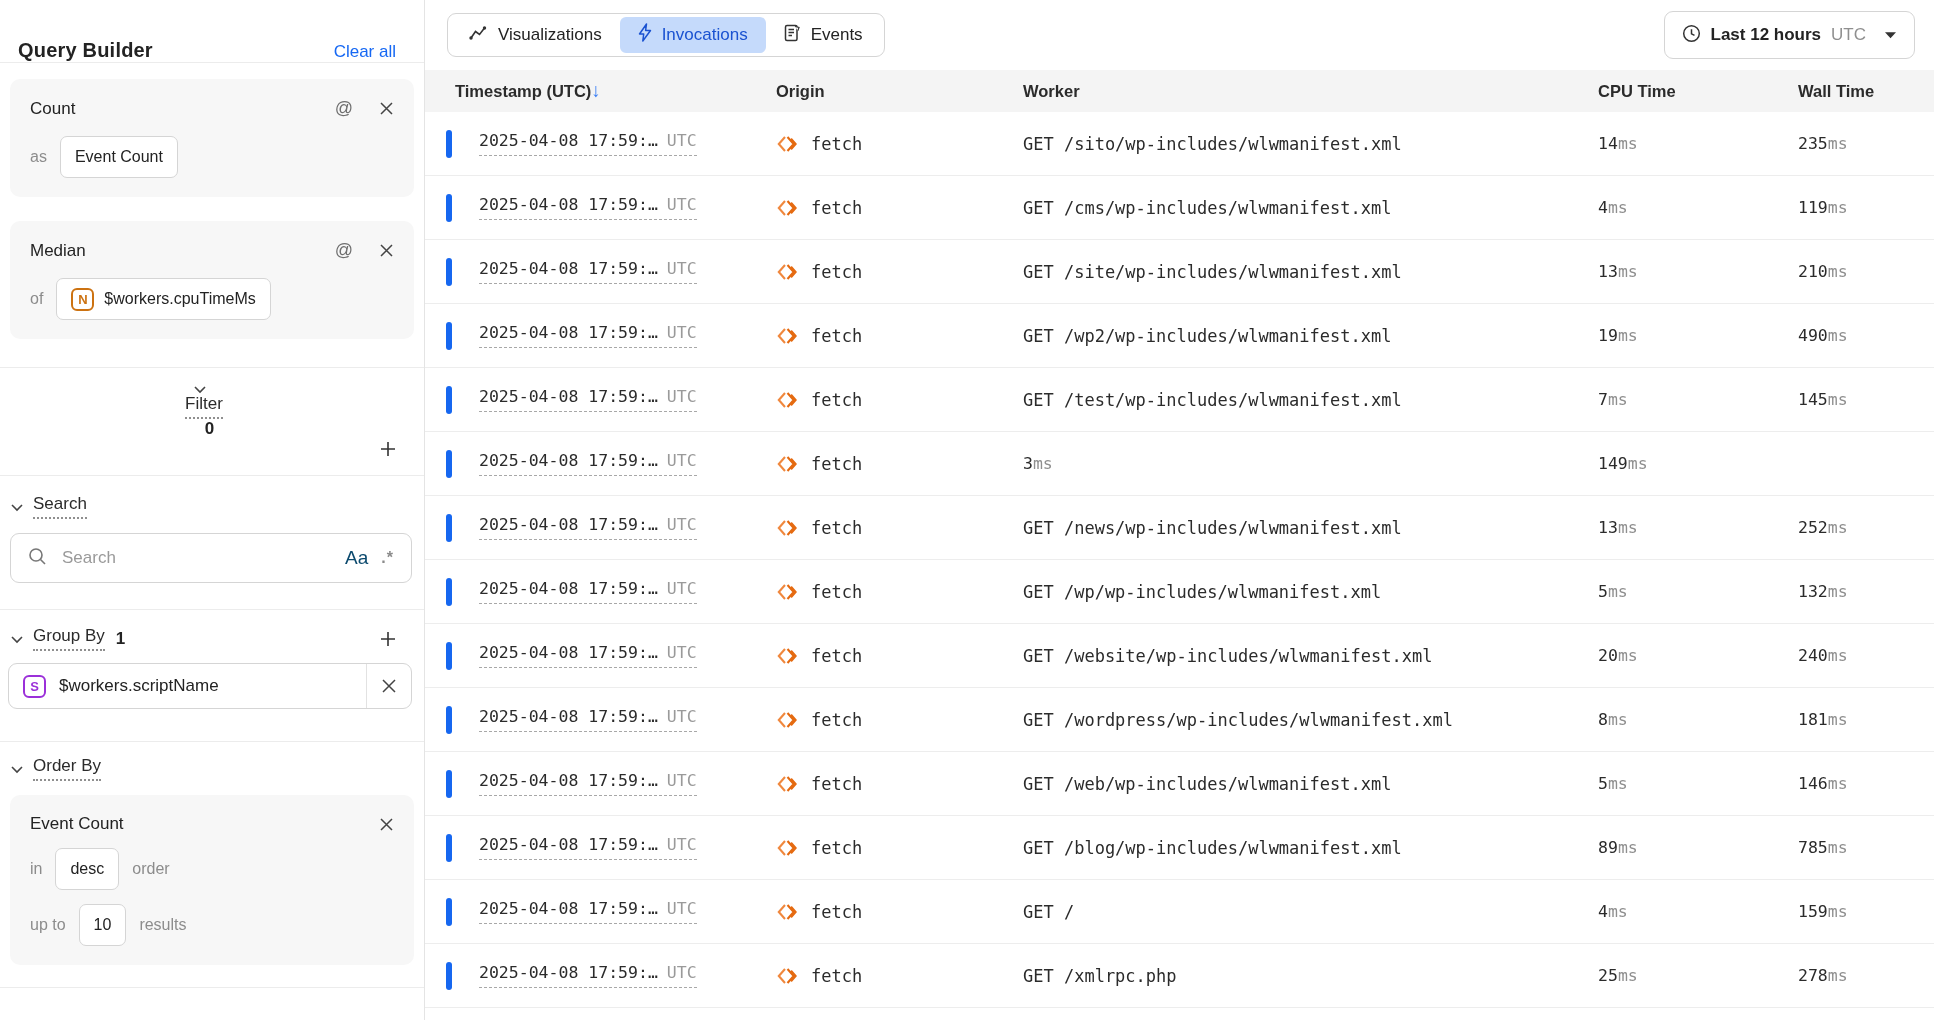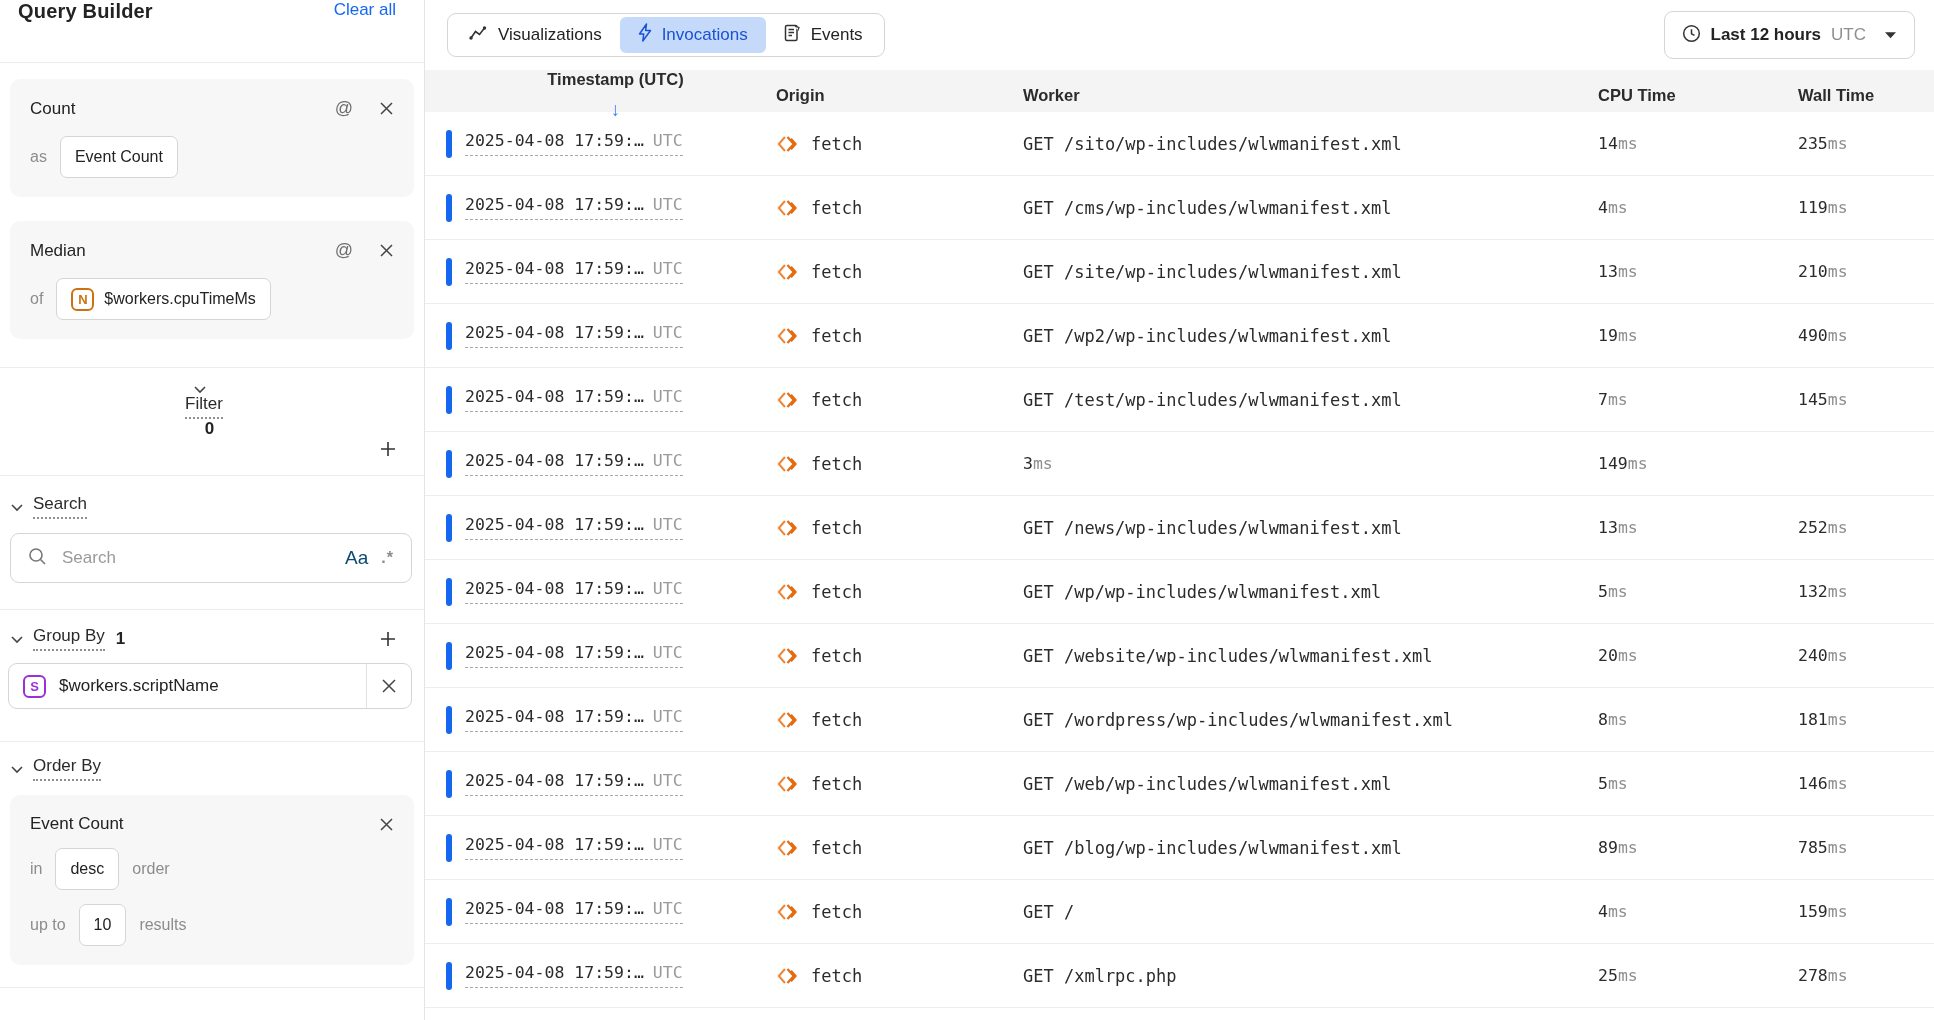--- a/index.html
+++ b/index.html
@@ -6,21 +6,21 @@
   html,body { margin:0; padding:0; }
   body {
     width:1934px; height:1020px; overflow:hidden;
     font-family:"Liberation Sans", sans-serif;
     color:#232323; background:#fff; display:flex;
   }
   .mono { font-family:"DejaVu Sans Mono", monospace; }
 
   
   .sidebar { width:425px; min-width:425px; border-right:1px solid #e4e4e4; display:flex; flex-direction:column; background:#fff; }
-  .sb-header { height:63px; min-height:63px; border-bottom:1px solid #ececec; display:flex; align-items:flex-start; justify-content:space-between; padding:0 28px 0 18px; }
+  .sb-header { height:63px; min-height:63px; border-bottom:1px solid #ececec; display:flex; align-items:flex-end; justify-content:space-between; padding:0 28px 0 18px; }
   .sb-title { font-size:20px; font-weight:bold; letter-spacing:.2px; }
   .clear-all { color:#1668F3; font-size:17px; cursor:pointer; }
 
   .section-row { display:flex; align-items:center; padding:0 26px 0 10px; }
   .chev { margin-right:9px; display:flex; }
   .sec-label { font-size:17px; color:#2b2b2b; border-bottom:2px dotted #8f8f8f; padding-bottom:3px; }
   .sec-count { font-weight:bold; margin-left:11px; font-size:17px; }
   .plus-btn { margin-left:auto; display:flex; cursor:pointer; }
 
   .card { background:#f7f7f7; border-radius:10px; margin:0 10px; padding:19px 20px; }
@@ -57,25 +57,25 @@
   .toolbar { height:70px; min-height:70px; display:flex; align-items:center; padding:0 19px 0 22px; }
   .tabgroup { display:flex; align-items:center; border:1px solid #d5d5d5; border-radius:9px; padding:3px; height:44px; background:#fff; }
   .tab { display:flex; align-items:center; gap:10px; padding:0 18px; height:36px; border-radius:6px; font-size:17px; cursor:pointer; color:#232323; }
   .tab.active { background:#C5DAFB; color:#1A52D1; }
   .timebtn { margin-left:auto; display:flex; align-items:center; gap:10px; border:1px solid #d5d5d5; border-radius:9px; height:48px; padding:0 17px; cursor:pointer; }
   .timebtn .t-label { font-size:17px; font-weight:bold; }
   .timebtn .t-zone { font-size:17px; color:#8f8f8f; }
 
   .grid-cols { display:grid; grid-template-columns:330px 247px 575px 200px 1fr; align-items:center; padding-left:21px; }
   .thead { height:42px; min-height:42px; background:#f4f4f4; font-size:16.5px; font-weight:bold; color:#2b2b2b; }
-  .th-ts { display:flex; align-items:center; gap:10px; padding-left:9px;flex-direction:column; }
+  .th-ts { display:flex; align-items:center; padding-left:9px; }
   .sort-arrow { color:#3B7FF5; font-size:19px; font-weight:bold; cursor:pointer; }
 
   .row { height:64px; border-bottom:1px solid #ededed; cursor:pointer; }
-  .ts-cell { display:flex; align-items:center; gap:13px; }
+  .ts-cell { display:flex; align-items:center; gap:27px; }
   .rowbar { width:6px; height:28px; border-radius:3px; background:#1667F0; flex:none; }
   .ts-text { font-size:16.5px; border-bottom:1px dashed #a8a8a8; padding-bottom:5px; white-space:nowrap; color:#2b2b2b; }
   .ts-text .tz { color:#9a9a9a; margin-left:9px; }
   .origin-cell { display:flex; align-items:center; gap:11px; font-size:17px; color:#2b2b2b; }
   .worker-cell { font-size:17px; color:#2b2b2b; white-space:nowrap; overflow:hidden; }
   .metric-val { font-size:16.5px; color:#2b2b2b; }
   .metric-val .unit { color:#8f8f8f; }
   .bar { margin-top:8px; height:5px; border-radius:3px; background:#d6d6d6; position:relative; overflow:hidden; }
   .cpu-bar { width:133px; }
   .wall-bar { width:100%; border-radius:3px 0 0 3px; }

